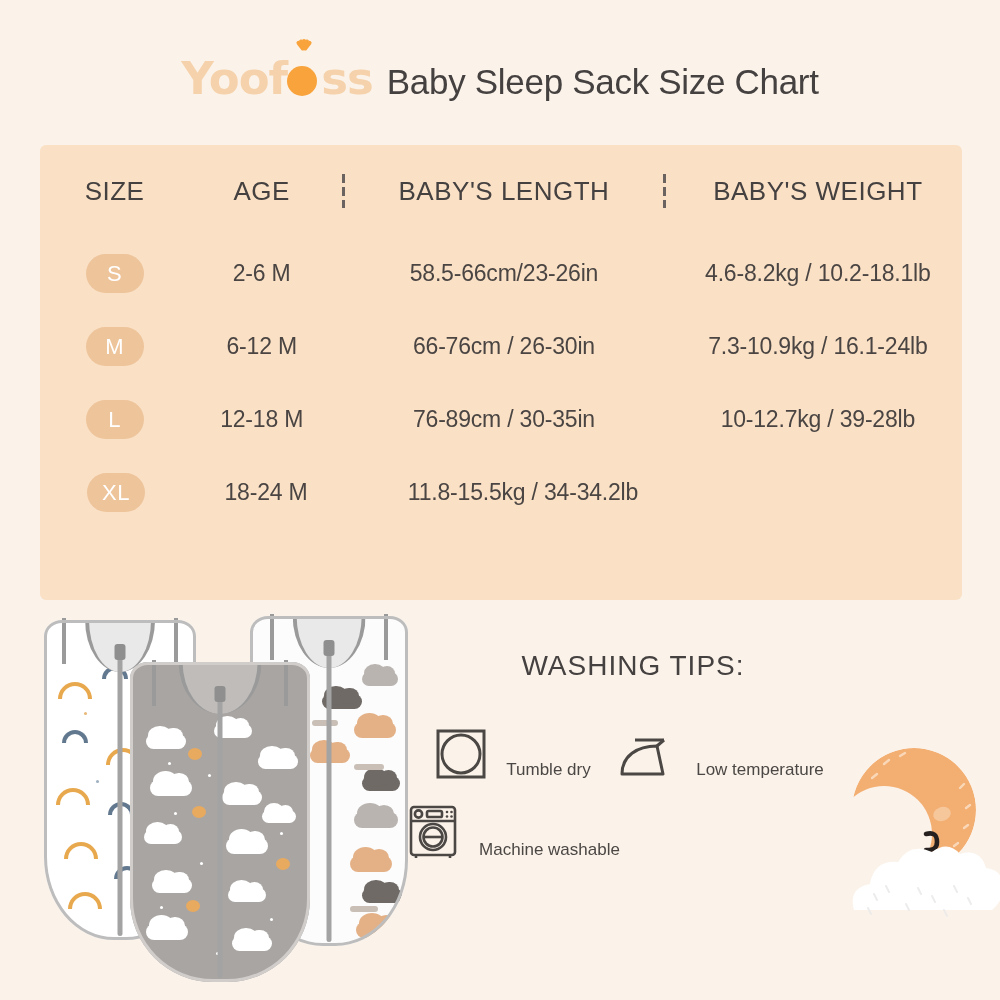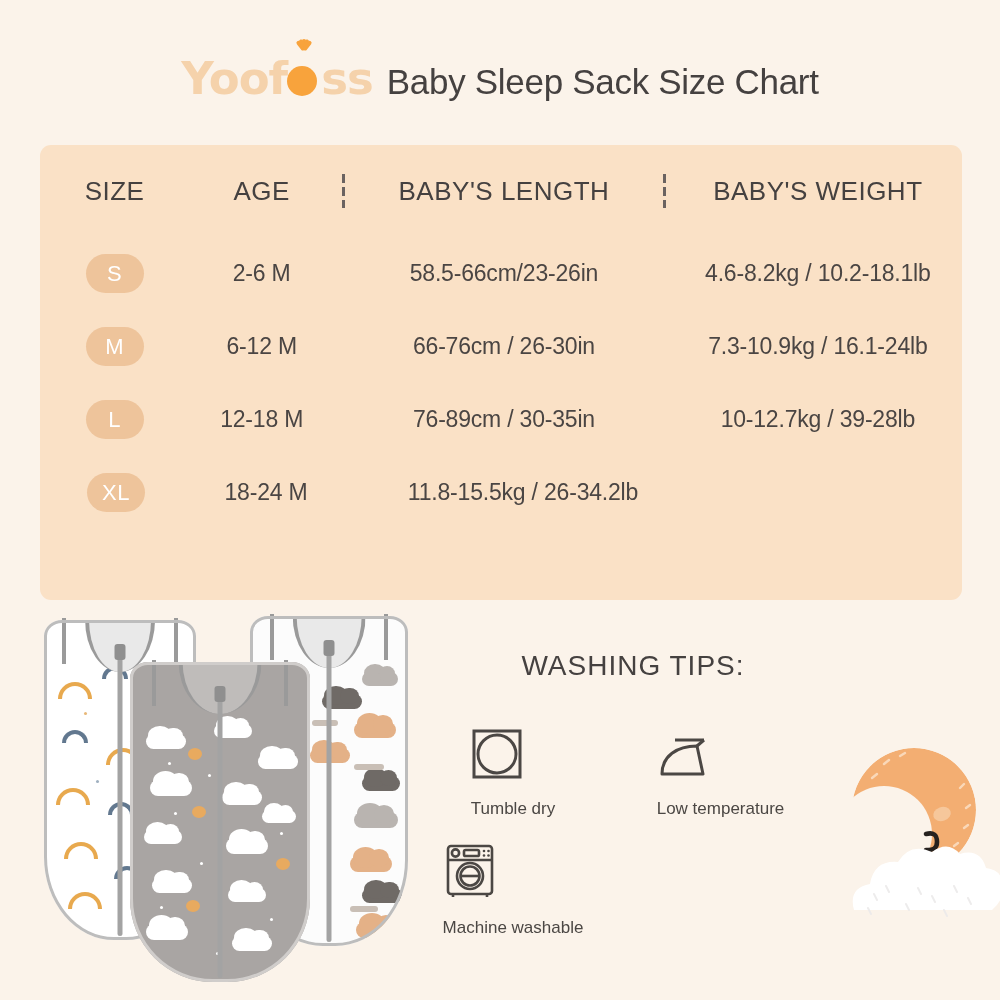--- a/index.html
+++ b/index.html
@@ -36,21 +36,21 @@
   }
   .title {
     font-size: 35px; color: #454140; letter-spacing: -0.3px;
     font-family: "Liberation Sans", sans-serif; font-weight: 400;
   }
 
   
   .card {
     position: absolute; left: 40px; top: 145px;
     width: 922px; height: 455px;
-    background: #fae1c6; border-radius: 11px;
+    background: #fae1c6; border-radius: 6px;
   }
   .table { width: 100%; padding: 0; }
   .row { display: flex; align-items: center; width: 100%; }
   .head-row { height: 92px; }
   .body-row { height: 73px; }
 
   .c-size   { width: 152px; text-align: center; }
   .c-age    { width: 148px; text-align: center; }
   .c-div    { width: 18px; display: flex; justify-content: center; }
   .c-length { width: 310px; text-align: center; }
@@ -145,21 +145,21 @@
   .tips { position: absolute; left: 418px; top: 650px; width: 430px; }
   .tips-title {
     font-size: 28px; color: #454140; letter-spacing: 1px; text-align: center;
     font-family: "Liberation Sans", sans-serif;
   }
   .tips-grid {
     margin-top: 40px; display: grid;
     grid-template-columns: 190px 225px; row-gap: 22px;
     justify-items: center;
   }
-  .tip { display: flex; flex-direction: column; align-items: flex-start; gap: 19px; }
+  .tip { display: flex; align-items: flex-end; gap: 19px; }
   .tip-icon { height: 58px; display: flex; align-items: flex-end; justify-content: center; }
   .tip-label {
     font-size: 17px; color: #4b4744; white-space: nowrap;
     font-family: "Liberation Sans", sans-serif;
   }
 
   
   .moon-scene { position: absolute; left: 822px; top: 722px; width: 178px; height: 200px; }
 </style>
 </head>
@@ -226,21 +226,21 @@
         <div class="c-length"><span class="td">76-89cm / 30-35in</span></div>
         <div class="c-div"></div>
         <div class="c-weight"><span class="td">10-12.7kg / 39-28lb</span></div>
       </div>
 
       <div class="row body-row">
         <div class="c-size"><span class="badge">XL</span></div>
         <div class="c-age"><span class="td">18-24 M</span></div>
         <div class="c-div"></div>
         <div class="c-div"></div>
-        <div class="c-weight"><span class="td">11.8-15.5kg / 26-34.2lb</span></div>
+        <div class="c-weight"><span class="td">11.8-15.5kg / 34-34.2lb</span></div>
       </div>
 
     </div>
   </div>
 
   <div class="products">
 
     <div class="sack" style="left:6px; top:8px; width:152px; height:320px; z-index:1;">
       <div class="sack-body p-white-rainbow">
         <div class="motif">

